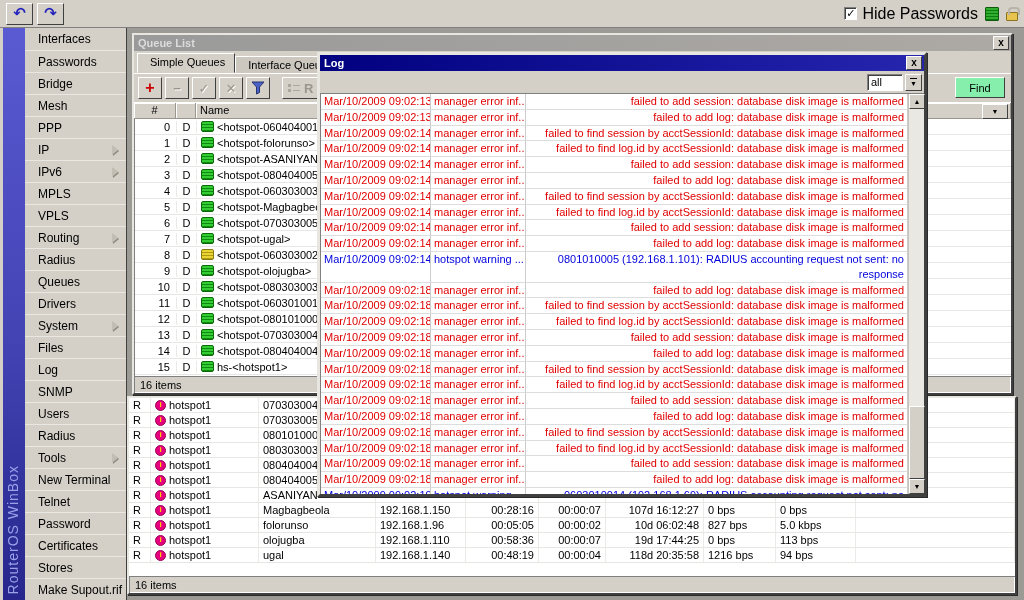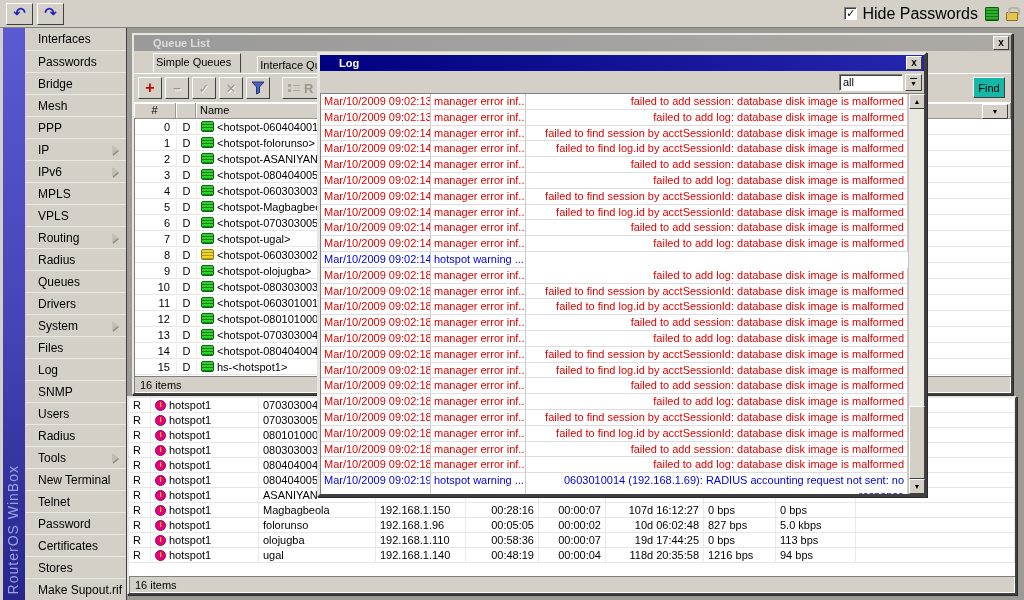--- a/index.html
+++ b/index.html
@@ -45,56 +45,56 @@
   .menu-item:first-child { border-top:none; }
   .menu-arrow { position:absolute; right:8px; width:0; height:0;
     border-top:5px solid transparent; border-bottom:5px solid transparent;
     border-left:6px solid #c2beb4; filter:drop-shadow(1px 1px 0 #8a8880); }
 
   .desktop { position:relative; flex:1; background:#9c9a94; min-width:0; }
 
   
   .win { position:absolute; background:#d4d0c8; border:2px solid;
     border-color:#e8e6e0 #404040 #404040 #e8e6e0; box-shadow:1px 1px 0 #2a2a2a; }
-  .titlebar { height:16px; display:flex; align-items:center; padding:0 2px 0 19px;
+  .titlebar { height:16px; display:flex; align-items:center; padding:0 2px 0 4px;
     font-weight:bold; font-size:11px; }
   .titlebar.inactive { background:linear-gradient(90deg,#9a9a9a,#ada9a4); color:#dcdcdc; }
   .titlebar.active { background:linear-gradient(90deg,#000080,#2525ae); color:#fff; }
   .close-btn { margin-left:auto; width:16px; height:14px; background:#d4d0c8;
     border:1px solid; border-color:#fff #404040 #404040 #fff;
     display:flex; align-items:center; justify-content:center;
     font-size:10px; font-weight:bold; color:#000; line-height:1; cursor:pointer; }
 
   
   #queue-win { left:5px; top:5px; width:881px; height:362px; z-index:2;
     display:flex; flex-direction:column; }
   .tabs { height:22px; padding:3px 0 0 3px; display:flex; align-items:flex-end; }
-  .tab { padding:2px 9px 3px 2px; font-size:11px; border:1px solid;
+  .tab { padding:2px 9px 3px 12px; font-size:11px; border:1px solid;
     border-color:#fff #404040 transparent #fff; background:#ccc8c0;
-    height:17px; cursor:pointer;margin-left:16px; }
+    height:17px; cursor:pointer; }
   .tab.selected { background:#d4d0c8; height:20px; position:relative; z-index:2;
     border-bottom:1px solid #d4d0c8; }
   .tabpage { flex:1; border-top:1px solid #fff; display:flex; flex-direction:column; min-height:0; }
   .q-toolbar { height:28px; display:flex; align-items:center; gap:3px; padding:0 4px;
     position:relative; }
   .q-btn { width:24px; height:22px; background:#d4d0c8; border:1px solid;
     border-color:#fff #404040 #404040 #fff; display:flex; align-items:center;
     justify-content:center; font-size:13px; line-height:1; cursor:pointer; }
   .q-plus { color:#cc0000; font-weight:bold; font-size:16px; }
   .q-dis { color:#9a968c; text-shadow:1px 1px 0 #fff; font-weight:bold; }
   .q-reset { width:86px; margin-left:9px; justify-content:flex-start; gap:4px;
     padding-left:5px; color:#9a968c; font-weight:bold; }
   .glyph-list { width:12px; height:10px; flex:0 0 auto;
     background:
       linear-gradient(#aaa6a0,#aaa6a0) 0 1px/3px 3px no-repeat,
       linear-gradient(#aaa6a0,#aaa6a0) 0 6px/3px 3px no-repeat,
       linear-gradient(#aaa6a0,#aaa6a0) 5px 2px/7px 1px no-repeat,
       linear-gradient(#aaa6a0,#aaa6a0) 5px 7px/7px 1px no-repeat; }
-  .find-btn { position:absolute; right:6px; top:3px; width:32px; height:21px;
-    background:#14b8a6; border:1px solid; border-color:#fff #404040 #404040 #fff;
+  .find-btn { position:absolute; right:6px; top:3px; width:50px; height:21px;
+    background:#86efac; border:1px solid; border-color:#fff #404040 #404040 #fff;
     display:flex; align-items:center; justify-content:center; font-size:11px; cursor:pointer; }
   .q-header { height:17px; display:flex; background:#d4d0c8; position:relative;
     border-top:1px solid #fff; flex:0 0 auto; }
   .q-hcell { border-right:1px solid #9a968c; border-bottom:1px solid #9a968c;
     box-shadow:inset 1px 1px 0 #fff; padding:1px 4px; font-size:11px; }
   .q-hcell.num { width:42px; text-align:center; }
   .q-hcell.flag { width:20px; }
   .q-hcell.name { flex:1; }
   .col-drop { position:absolute; right:3px; top:1px; width:26px; height:15px;
     background:#d4d0c8; border:1px solid; border-color:#fff #404040 #404040 #fff;
@@ -128,21 +128,21 @@
   .hs-server { gap:3px; }
   .hs-icon { width:11px; height:11px; border-radius:50%; background:#e6007e;
     border:1px solid #990055; color:#ffd700; font-size:8px; font-weight:bold;
     display:flex; align-items:center; justify-content:center; flex:0 0 auto; line-height:1; }
 
   
   #log-win { left:190px; top:24px; width:610px; height:445px; z-index:3;
     border-width:3px; display:flex; flex-direction:column; }
   .log-toolbar { height:22px; display:flex; align-items:center; justify-content:flex-end;
     gap:2px; padding:0 2px; flex:0 0 auto; }
-  .combo { width:64px; height:17px; background:#fff; border:1px solid;
+  .combo { width:36px; height:17px; background:#fff; border:1px solid;
     border-color:#808080 #fff #fff #808080; box-shadow:inset 1px 1px 0 #404040;
     padding:1px 3px; font-size:11px; }
   .drop-btn { width:17px; height:17px; background:#d4d0c8; border:1px solid;
     border-color:#fff #404040 #404040 #fff; display:flex; flex-direction:column;
     align-items:center; justify-content:center; font-size:7px; line-height:1; cursor:pointer; }
   .drop-btn .bar { width:7px; height:1px; background:#000; margin-bottom:1px; }
   .log-body { flex:1; display:flex; min-height:0; border:1px solid #808080;
     border-right:none; border-bottom:none; background:#fff; }
   .log-rows { flex:1; overflow:hidden; }
   .log-row { display:grid; grid-template-columns:110px 95px 1fr; }
@@ -662,20 +662,21 @@
                 <span class="msg">failed to add session: database disk image is malformed</span>
               </div>
               <div class="log-row err">
                 <span>Mar/10/2009 09:02:14</span>
                 <span>manager error inf...</span>
                 <span class="msg">failed to add log: database disk image is malformed</span>
               </div>
               <div class="log-row warn">
                 <span>Mar/10/2009 09:02:14</span>
                 <span>hotspot warning ...</span>
+                <span class="msg">0801010005 (192.168.1.101): RADIUS accounting request not sent: no response</span>
               </div>
               <div class="log-row err">
                 <span>Mar/10/2009 09:02:18</span>
                 <span>manager error inf...</span>
                 <span class="msg">failed to add log: database disk image is malformed</span>
               </div>
               <div class="log-row err">
                 <span>Mar/10/2009 09:02:18</span>
                 <span>manager error inf...</span>
                 <span class="msg">failed to find session by acctSessionId: database disk image is malformed</span>

